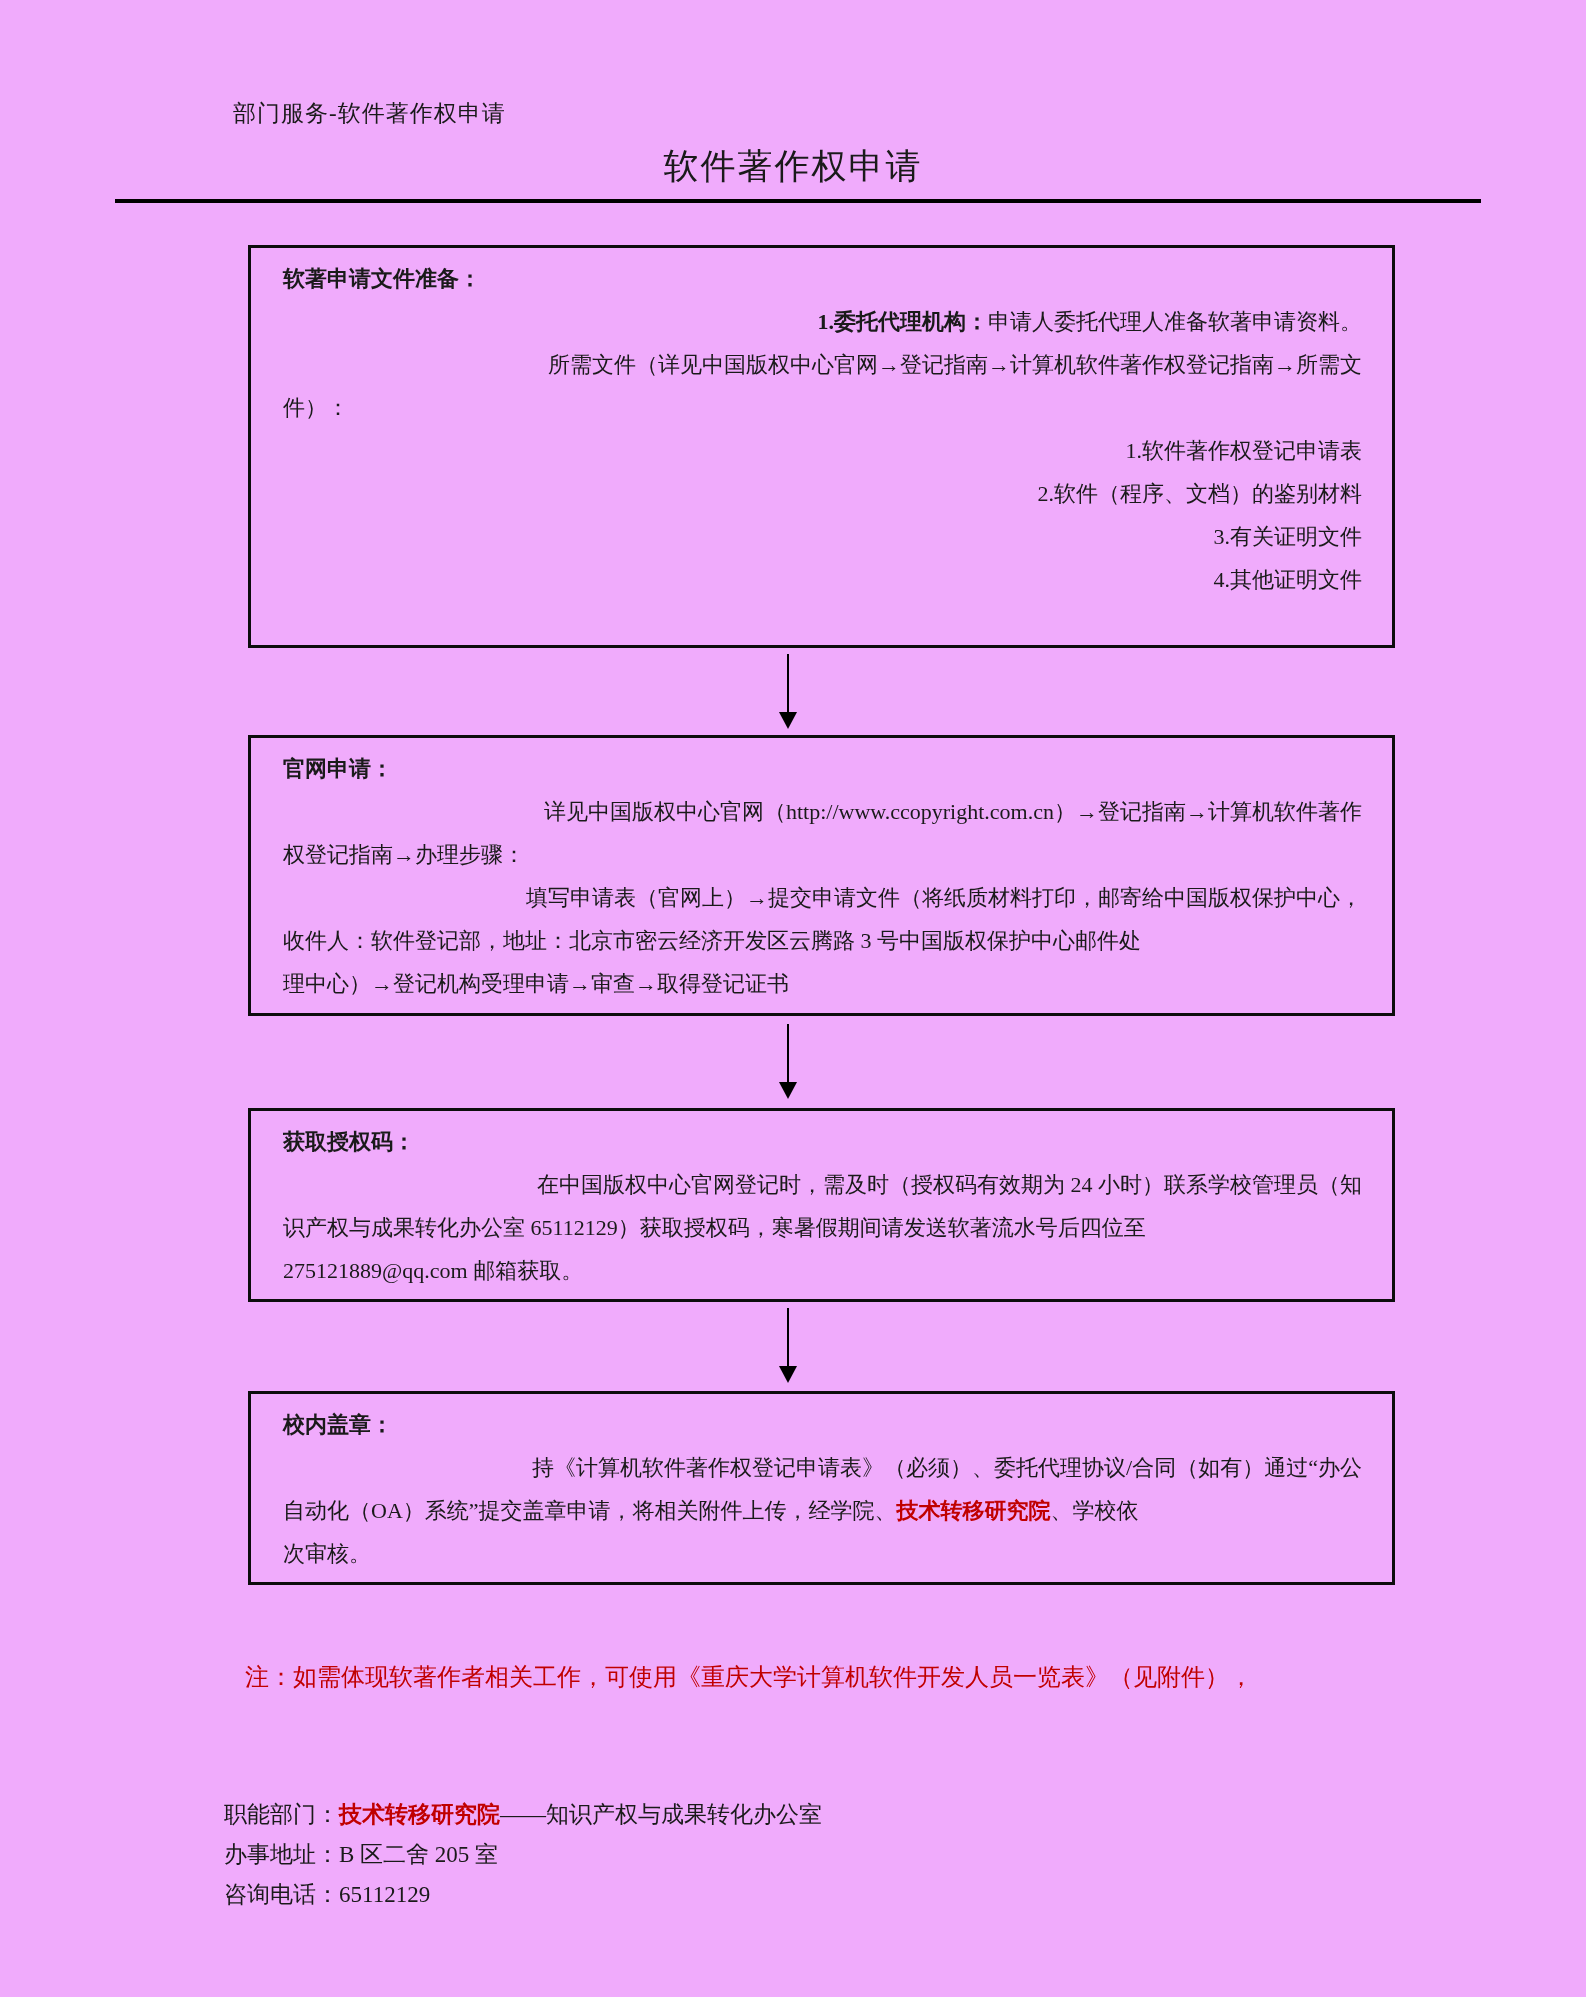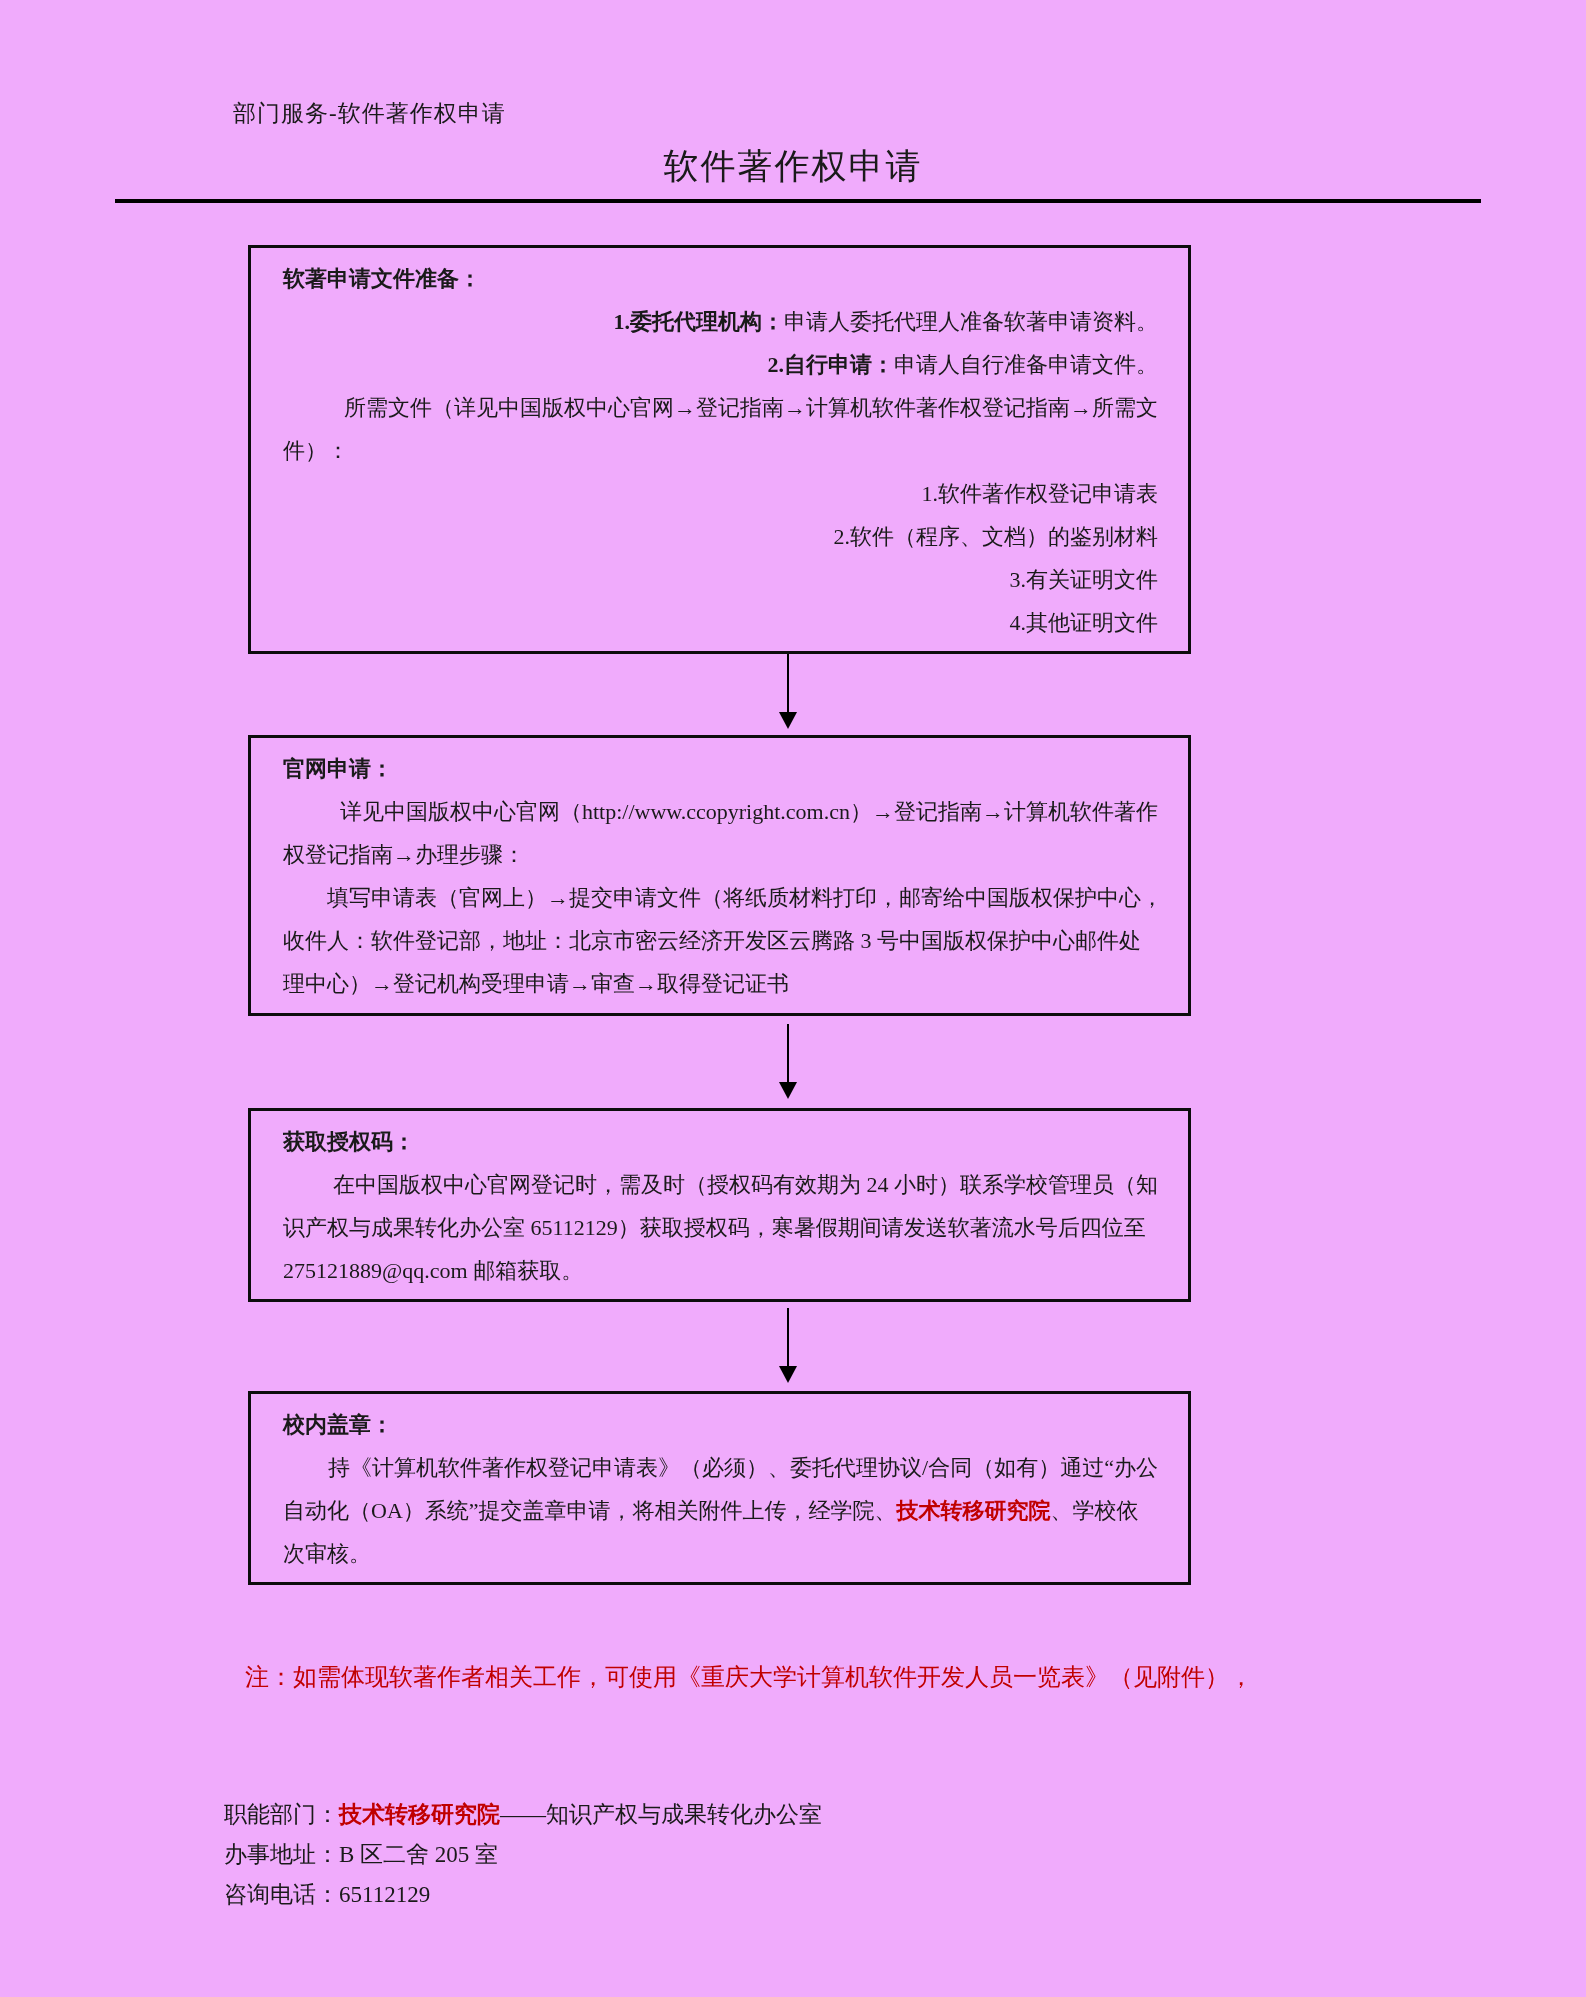--- a/index.html
+++ b/index.html
@@ -20,21 +20,21 @@
   .doc-title{
     position:absolute;left:0;top:143px;width:100%;
     text-align:center;font-size:35px;letter-spacing:2px;
   }
   .title-rule{
     position:absolute;left:115px;top:199px;width:1366px;height:4px;
     background:#000;
   }
   .flow{position:absolute;left:248px;top:0;width:1147px;}
   .flow-box{
-    position:absolute;left:0;width:943px;
+    position:absolute;left:0;width:1147px;
     border:3px solid #0d0d0d;
     box-sizing:border-box;
     padding:9px 30px 7px 32px;
     font-size:22px;line-height:43px;
   }
   .box-prepare{top:245px;min-height:403px;}
   .box-online{top:735px;min-height:281px;}
   .box-auth{top:1108px;min-height:192px;}
   .box-seal{top:1391px;min-height:182px;}
   .line{white-space:nowrap;}
@@ -74,21 +74,20 @@
 
   <div class="doc-title">软件著作权申请</div>
 
   <div class="title-rule"></div>
 
   <div class="flow">
 
     <div class="flow-box box-prepare">
         <div class="line"><span class="b">软著申请文件准备：</span></div>
         <div class="line ind"><span class="b">1.委托代理机构：</span><span>申请人委托代理人准备软著申请资料。</span></div>
-        <div class="line ind"><span class="b">2.自行申请：</span><span>申请人自行准备申请文件。</span></div>
         <div class="line ind"><span>所需文件（详见中国版权中心官网→登记指南→计算机软件著作权登记指南→所需文</span></div>
         <div class="line"><span>件）：</span></div>
         <div class="line ind"><span>1.软件著作权登记申请表</span></div>
         <div class="line ind"><span>2.软件（程序、文档）的鉴别材料</span></div>
         <div class="line ind"><span>3.有关证明文件</span></div>
         <div class="line ind"><span>4.其他证明文件</span></div>
       </div>
 
     <div class="arrow arrow-1">
       <div class="shaft"></div>

